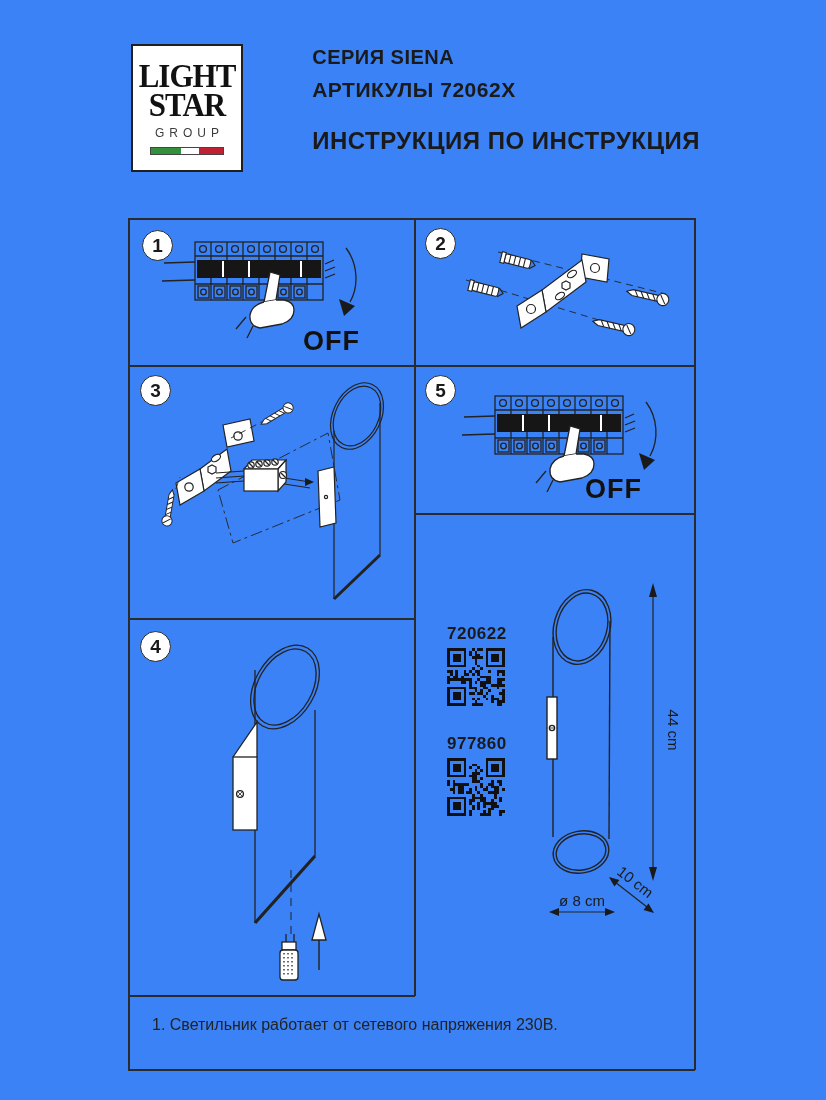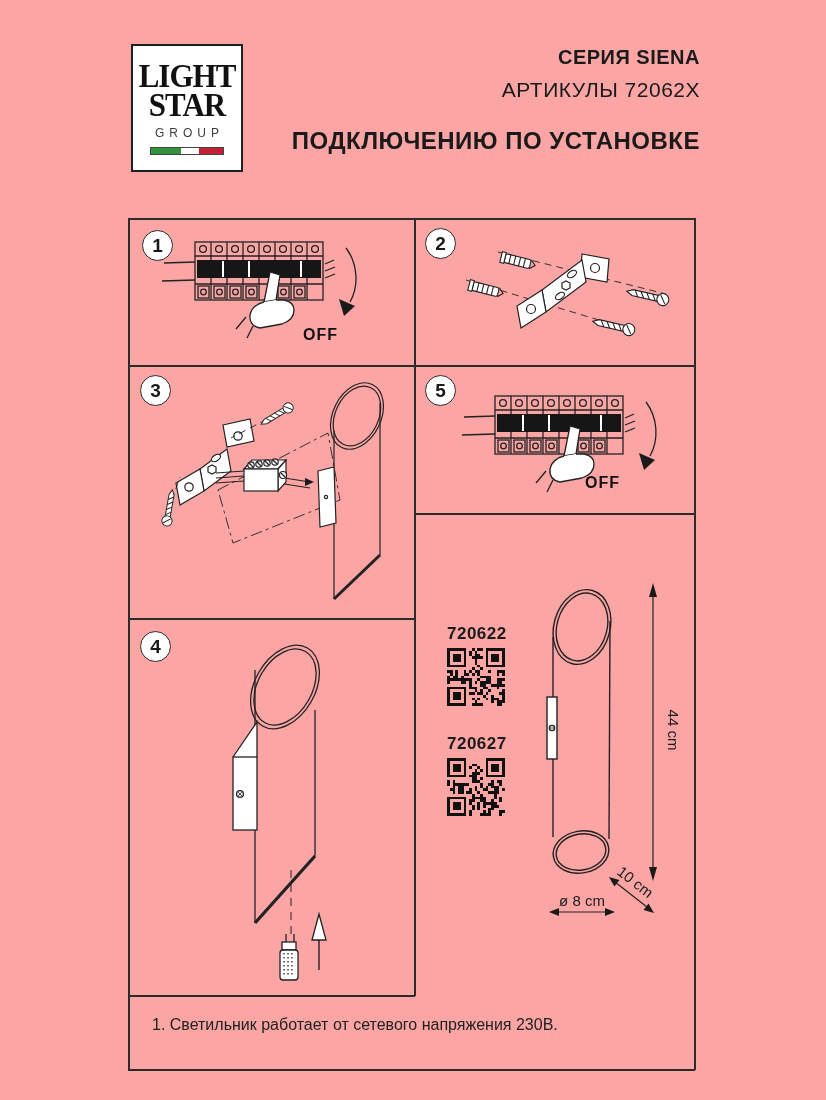--- a/index.html
+++ b/index.html
@@ -1,38 +1,38 @@
 <!DOCTYPE html>
 <html><head>
 <meta charset="utf-8">
 <style>
   html,body{margin:0;padding:0;background:#fff;}
-  .page{position:relative;width:826px;height:1100px;background:#fca5a5;
+  .page{position:relative;width:826px;height:1100px;background:#3b82f6;
         font-family:"Liberation Sans",sans-serif;color:#1a1a1a;overflow:hidden;}
   .ln{position:absolute;background:#2b2b2b;}
   
   .logo{position:absolute;left:131px;top:44px;width:112px;height:128px;border:2px solid #1f1f1f;
         box-sizing:border-box;display:flex;flex-direction:column;align-items:center;justify-content:flex-start;
         padding-top:16px;background:#fff;}
   .logo .w{font-family:"Liberation Serif",serif;font-weight:bold;font-size:31px;line-height:0.92;
            letter-spacing:-1px;color:#111;transform:scaleY(1.08);}
   .logo .g{font-size:12px;letter-spacing:5px;color:#3c3c3c;margin-top:7px;margin-left:5px;}
   .flag{width:74px;height:8px;border:1px solid #444;box-sizing:border-box;display:flex;margin-top:7px;}
   .flag span{height:100%;display:block;}
   
-  .hdr{position:absolute;right:126px;top:46px;text-align:right;}
+  .hdr{position:absolute;right:126px;top:46px;}
   .hdr-series{font-size:20px;font-weight:bold;letter-spacing:0.5px;}
-  .hdr-articles{font-size:21px;font-weight:normal;letter-spacing:0.5px;margin-top:9px;}
+  .hdr-articles{font-size:21px;font-weight:bold;letter-spacing:0.5px;margin-top:9px;}
   .hdr-title{font-size:24px;font-weight:bold;letter-spacing:0.5px;line-height:1.22;}
   .hdr-gap{height:24px;}
   
   .num{position:absolute;width:31px;height:31px;border:1.6px solid #2b2b2b;border-radius:50%;
        display:flex;align-items:center;justify-content:center;font-size:19px;font-weight:bold;
        background:#fff;box-sizing:border-box;z-index:3;}
-  .off{position:absolute;font-size:16px;font-weight:600;letter-spacing:1px;color:#111;z-index:3;}
+  .off{position:absolute;font-size:27px;font-weight:600;letter-spacing:1px;color:#111;z-index:3;}
   .diag{position:absolute;z-index:2;}
   .code{position:absolute;font-size:17px;font-weight:bold;letter-spacing:0.5px;}
   .qr{position:absolute;width:58px;height:58px;}
   .qr svg{width:100%;height:100%;}
   .notes{position:absolute;left:152px;top:1014px;font-size:16px;line-height:22px;color:#222;}
   svg text{font-family:"Liberation Sans",sans-serif;fill:#1a1a1a;}
 </style>
 </head>
 <body>
 
@@ -115,21 +115,21 @@
       <span style="width:42%;background:#33913e"></span>
       <span style="width:24%;background:#ffffff"></span>
       <span style="width:34%;background:#c22033"></span>
     </div>
   </div>
 
   <div class="hdr">
     <div class="hdr-series">СЕРИЯ SIENA</div>
     <div class="hdr-articles">АРТИКУЛЫ 72062X</div>
     <div class="hdr-gap"></div>
-    <div class="hdr-title">ПОДКЛЮЧЕНИЮ ПО УСТАНОВКЕ</div>
+    <div class="hdr-title">ИНСТРУКЦИЯ ПО ИНСТРУКЦИЯ</div>
   </div>
 
   <div class="ln" style="left:128px;top:218px;width:1.5px;height:852px"></div>
   <div class="ln" style="left:414px;top:218px;width:1.5px;height:778px"></div>
   <div class="ln" style="left:694px;top:218px;width:1.5px;height:852px"></div>
   <div class="ln" style="left:128px;top:218px;width:567px;height:1.5px"></div>
   <div class="ln" style="left:128px;top:365px;width:567px;height:1.5px"></div>
   <div class="ln" style="left:414px;top:513px;width:281px;height:1.5px"></div>
   <div class="ln" style="left:128px;top:618px;width:287px;height:1.5px"></div>
   <div class="ln" style="left:128px;top:995px;width:287px;height:1.5px"></div>
@@ -454,21 +454,21 @@
         <rect x="4" y="20" width="1" height="1" fill="#111"></rect>
         <rect x="5" y="20" width="1" height="1" fill="#111"></rect>
         <rect x="6" y="20" width="1" height="1" fill="#111"></rect>
         <rect x="9" y="20" width="1" height="1" fill="#111"></rect>
         <rect x="10" y="20" width="1" height="1" fill="#111"></rect>
         <rect x="11" y="20" width="1" height="1" fill="#111"></rect>
         <rect x="12" y="20" width="1" height="1" fill="#111"></rect>
         <rect x="18" y="20" width="1" height="1" fill="#111"></rect>
         <rect x="19" y="20" width="1" height="1" fill="#111"></rect>
       </svg></div>
-  <div class="code" style="left:447px;top:734px">720627</div>
+  <div class="code" style="left:447px;top:734px">977860</div>
   <div class="qr" style="left:447px;top:758px"><svg viewBox="0 0 21 21" shape-rendering="crispEdges">
         <rect x="0" y="0" width="1" height="1" fill="#111"></rect>
         <rect x="1" y="0" width="1" height="1" fill="#111"></rect>
         <rect x="2" y="0" width="1" height="1" fill="#111"></rect>
         <rect x="3" y="0" width="1" height="1" fill="#111"></rect>
         <rect x="4" y="0" width="1" height="1" fill="#111"></rect>
         <rect x="5" y="0" width="1" height="1" fill="#111"></rect>
         <rect x="6" y="0" width="1" height="1" fill="#111"></rect>
         <rect x="14" y="0" width="1" height="1" fill="#111"></rect>
         <rect x="15" y="0" width="1" height="1" fill="#111"></rect>

